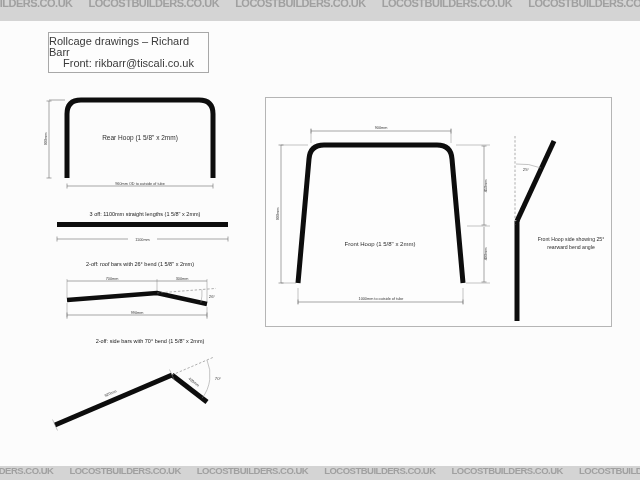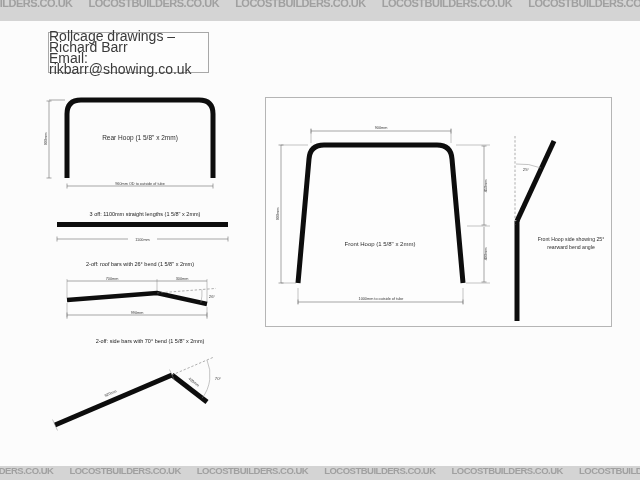--- a/index.html
+++ b/index.html
@@ -12,21 +12,21 @@
   .banner-icons{display:flex;gap:112px;margin-left:-40px;}
   .banner-top .banner-icons{margin-top:-3px;}
   .banner-bottom .banner-icons{margin-top:0px;}
   .banner-text-row{display:flex;gap:16px;white-space:nowrap;font-weight:bold;
                    color:#a0a0a0;letter-spacing:-0.5px;margin-left:-58px;}
   .banner-top .banner-text-row{font-size:11px;line-height:13px;}
   .banner-bottom .banner-text-row{font-size:9.5px;line-height:10px;}
   
   .title-block{position:absolute;left:48px;top:32px;width:159px;height:39px;
                border:1px solid #a8a8a8;background:#fdfdfd;display:flex;flex-direction:column;
-               align-items:center;justify-content:center;font-size:14px;color:#3a3a3a;line-height:11px;}
+               align-items:center;justify-content:center;font-size:11px;color:#3a3a3a;line-height:11px;}
   
   svg{position:absolute;overflow:visible;}
   .svg-rear{left:40px;top:88px;}
   .svg-straight{left:40px;top:205px;}
   .svg-roof{left:40px;top:255px;}
   .svg-side{left:40px;top:333px;}
   .panel{position:absolute;left:265px;top:97px;width:345px;height:228px;
          border:1px solid #b5b5b5;background:#fdfdfd;}
   .panel svg{left:0;top:0;}
   .bar{stroke:#0d0d0d;stroke-width:5;fill:none;}
@@ -61,21 +61,21 @@
       <span>LOCOSTBUILDERS.CO.UK</span>
       <span>LOCOSTBUILDERS.CO.UK</span>
       <span>LOCOSTBUILDERS.CO.UK</span>
       <span>LOCOSTBUILDERS.CO.UK</span>
 
     </div>
   </div>
 
   <div class="title-block">
     <div>Rollcage drawings – Richard Barr</div>
-    <div>Email: rikbarr@showing.co.uk</div>
+    <div>Front: rikbarr@tiscali.co.uk</div>
   </div>
 
   <svg class="svg-rear" width="200" height="110" viewBox="0 0 200 110">
     <g class="dim">
       <line x1="9" y1="12" x2="25" y2="12"></line>
       <line x1="9" y1="13" x2="9" y2="90"></line>
       <line x1="6.5" y1="13" x2="11.5" y2="13"></line>
       <line x1="6.5" y1="90" x2="11.5" y2="90"></line>
       <line x1="27" y1="98" x2="173" y2="98"></line>
       <line x1="27" y1="95.5" x2="27" y2="100.5"></line>

